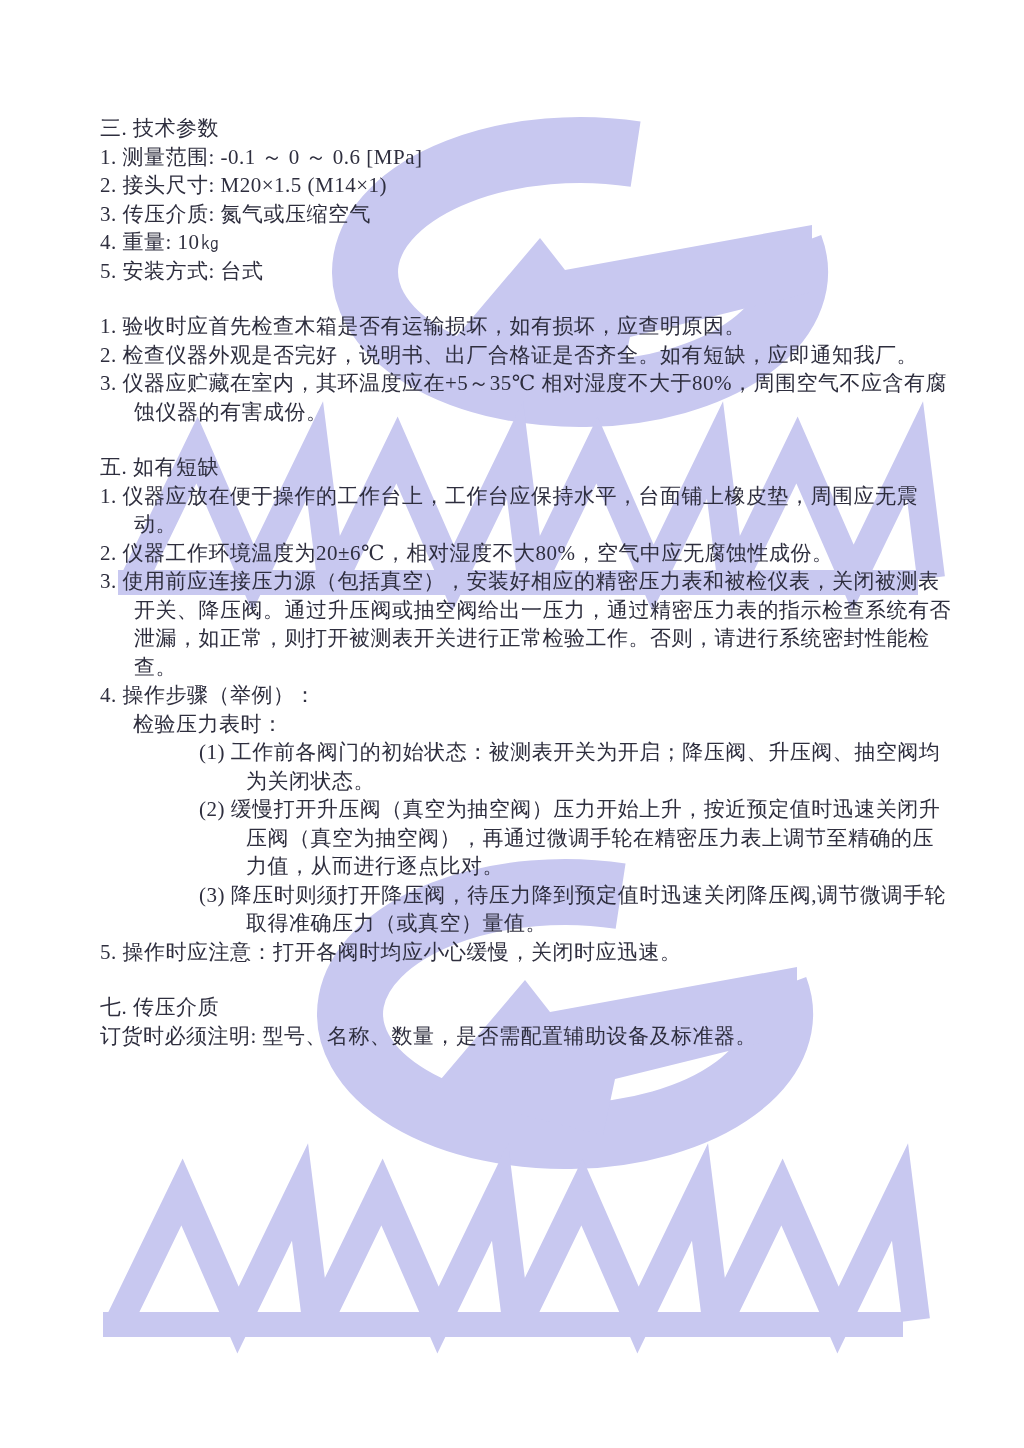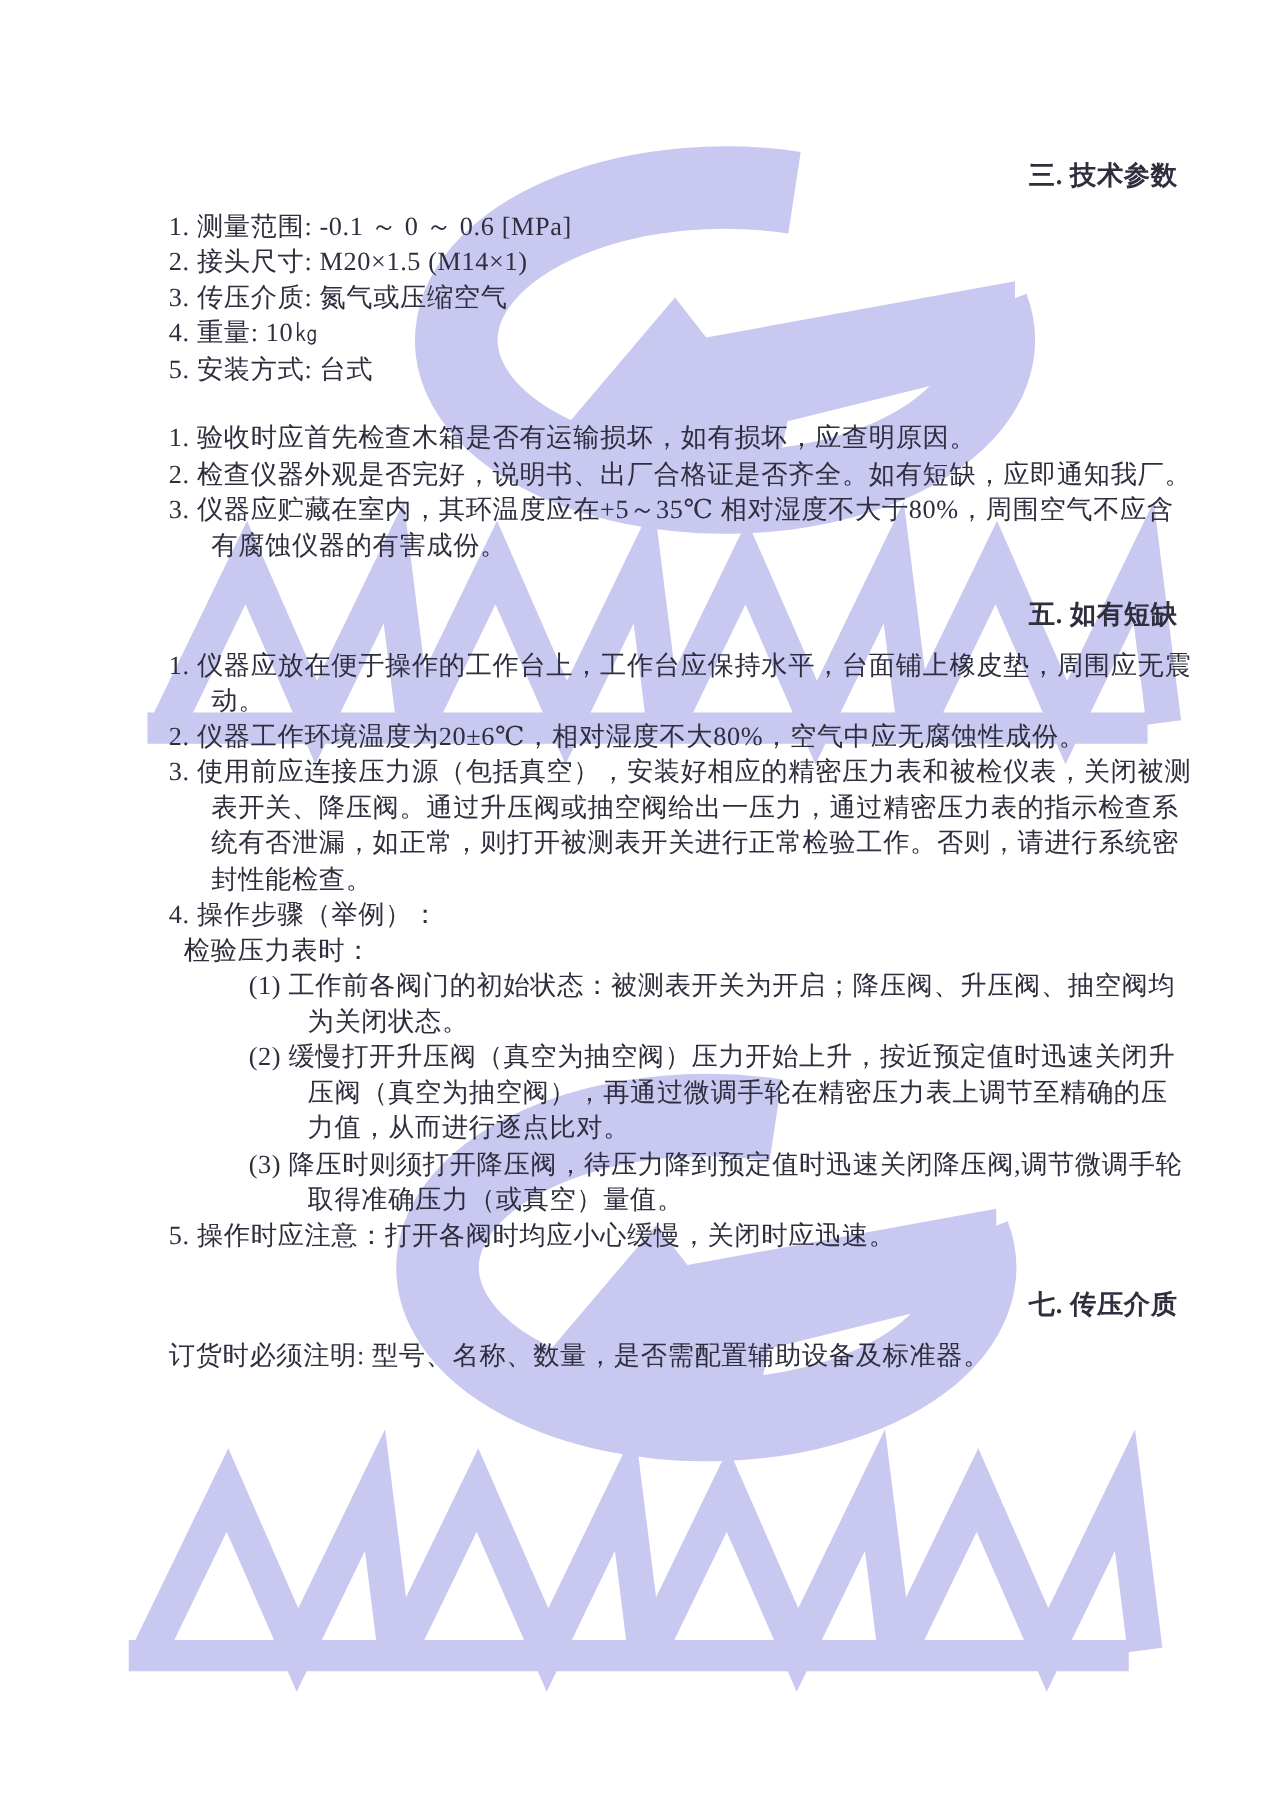--- a/index.html
+++ b/index.html
@@ -6,24 +6,24 @@
   body{width:1024px;height:1448px;position:relative;overflow:hidden;
        font-family:"Liberation Serif","DejaVu Serif",serif;}
   .page{position:absolute;inset:0;overflow:hidden;background:#ffffff;}
   .watermark{position:absolute;top:0;left:0;z-index:0;}
   .wm-shape{stroke:var(--wm-color,#c8c8f0);}
   .wm-fill{fill:var(--wm-color,#c8c8f0);}
   .content{position:relative;z-index:1;box-sizing:border-box;width:1024px;
            padding:114px 70px 0 100px;font-size:21px;line-height:28.5px;
            color:var(--text-color,#2e2e3e);letter-spacing:0.5px;}
   section + section{margin-top:27px;}
-  .sec-h{margin:12px;font-size:21px;font-weight:bold;text-align:right;}
+  .sec-h{margin:0;font-size:21px;font-weight:normal;}
   p{margin:0;}
-  .item{margin-left:35px;padding-left:34px;text-indent:-34px;}
-  .note{margin-left:47px;}
+  .item{padding-left:34px;text-indent:-34px;}
+  .note{margin-left:33px;}
   .sub{margin-left:99px;padding-left:47px;text-indent:-47px;}
 </style>
 </head>
 <body>
 
 <div class="page">
 
   <svg class="watermark" width="1024" height="1448" viewBox="0 0 1024 1448" aria-hidden="true">
     <defs>
       <g id="wmu">

